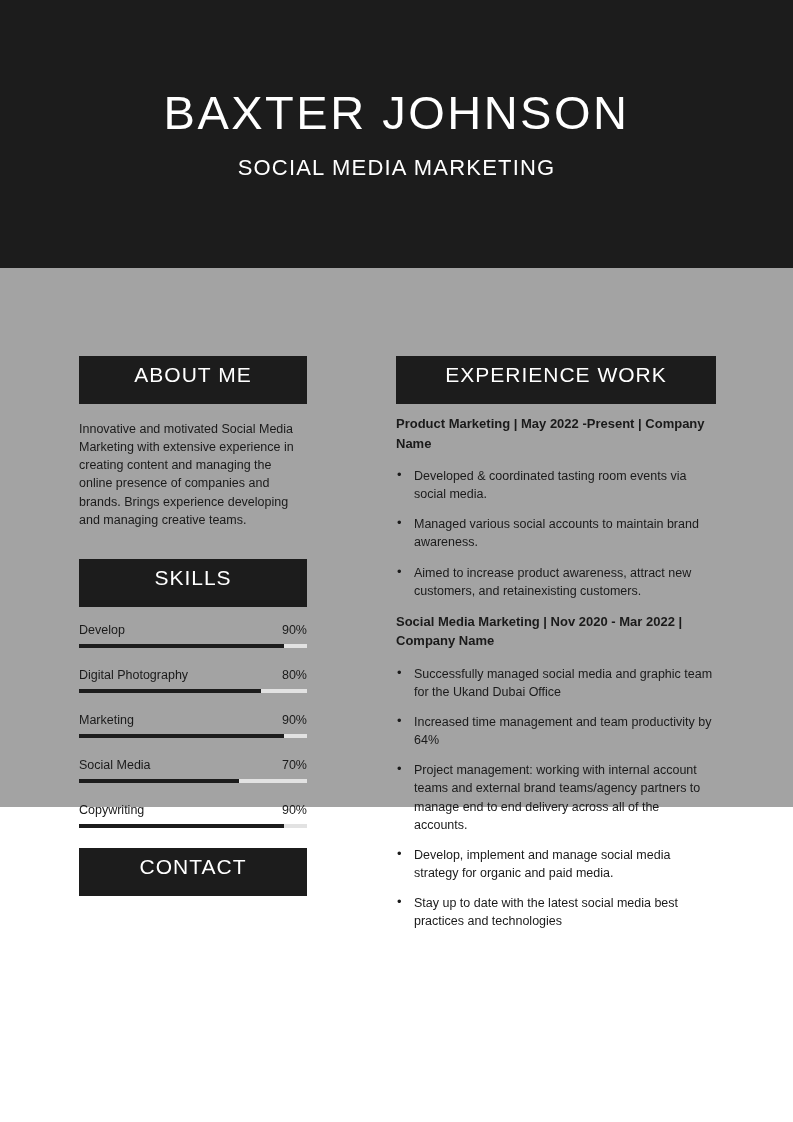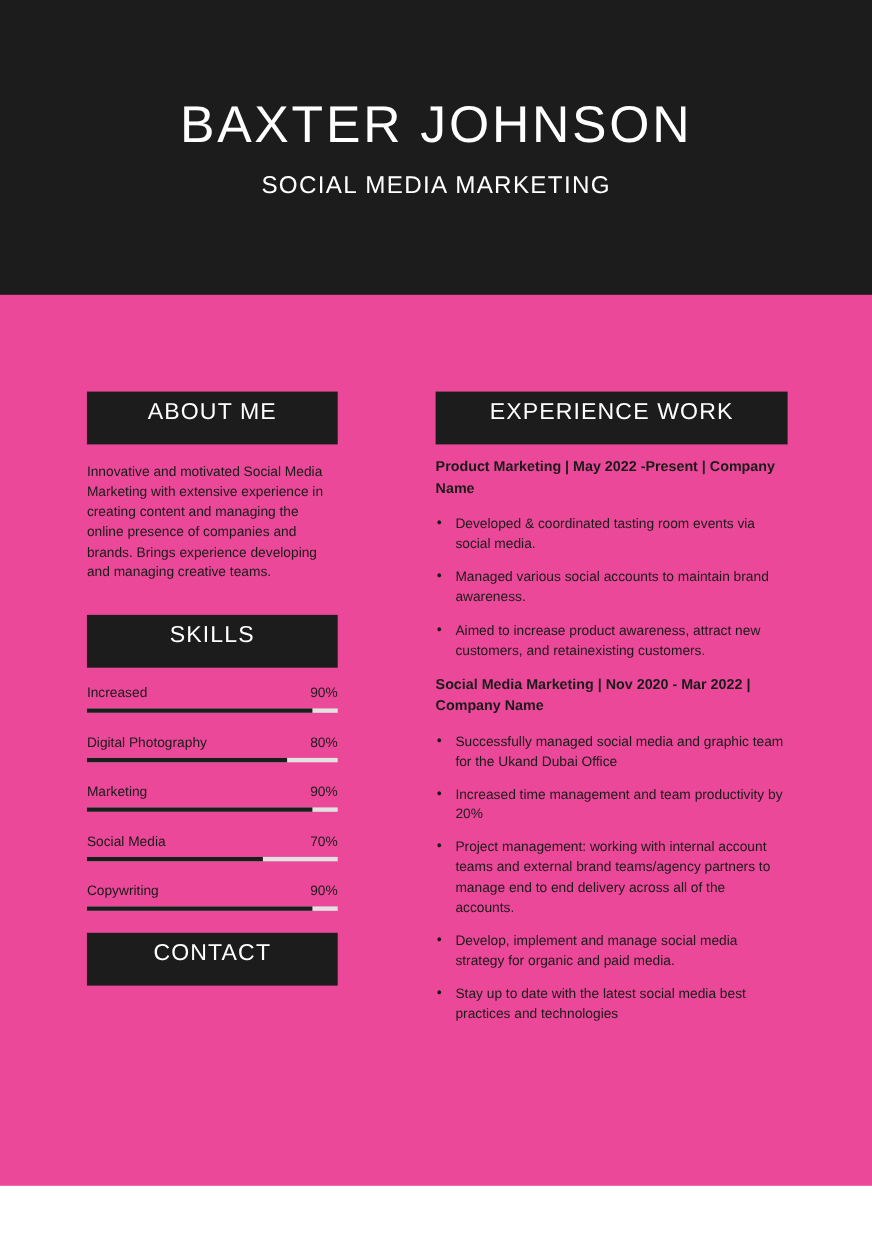--- a/index.html
+++ b/index.html
@@ -10,22 +10,22 @@
     width: 793px;
     height: 1122px;
     background: #ffffff;
     font-family: "Liberation Sans", sans-serif;
     color: #1a1a1a;
     overflow: hidden;
   }
   .page {
     position: relative;
     width: 793px;
-    height: 1078px;
-    background: #ec4899;
+    height: 807px;
+    background: #a3a3a3;
   }
 
   
   .header {
     position: absolute;
     left: 0;
     top: 0;
     width: 793px;
     height: 268px;
     background: #1c1c1c;
@@ -169,21 +169,21 @@
   <div class="left-col">
 
     <div class="section-bar">ABOUT ME</div>
     <div class="about-text">Innovative and motivated Social Media Marketing with extensive experience in creating content and managing the online presence of companies and brands. Brings experience developing and managing creative teams.</div>
 
     <div class="section-bar" style="margin-top:30px;">SKILLS</div>
     <div class="skills-list">
 
       <div class="skill">
         <div class="skill-row">
-          <span>Increased</span>
+          <span>Develop</span>
           <span>90%</span>
         </div>
         <div class="skill-track">
           <div class="skill-fill" style="width:90%;"></div>
         </div>
       </div>
 
       <div class="skill">
         <div class="skill-row">
           <span>Digital Photography</span>
@@ -240,21 +240,21 @@
         <li>Developed &amp; coordinated tasting room events via social media.</li>
         <li>Managed various social accounts to maintain brand awareness.</li>
         <li>Aimed to increase product awareness, attract new customers, and retainexisting customers.</li>
       </ul>
     </div>
 
     <div class="job">
       <div class="job-title">Social Media Marketing | Nov 2020 - Mar 2022 | Company Name</div>
       <ul class="bullets">
         <li>Successfully managed social media and graphic team for the Ukand Dubai Office</li>
-        <li>Increased time management and team productivity by 20%</li>
+        <li>Increased time management and team productivity by 64%</li>
         <li>Project management: working with internal account teams and external brand teams/agency partners to manage end to end delivery across all of the accounts.</li>
         <li>Develop, implement and manage social media strategy for organic and paid media.</li>
         <li>Stay up to date with the latest social media best practices and technologies</li>
       </ul>
     </div>
 
   </div>
 
 </div>
 

